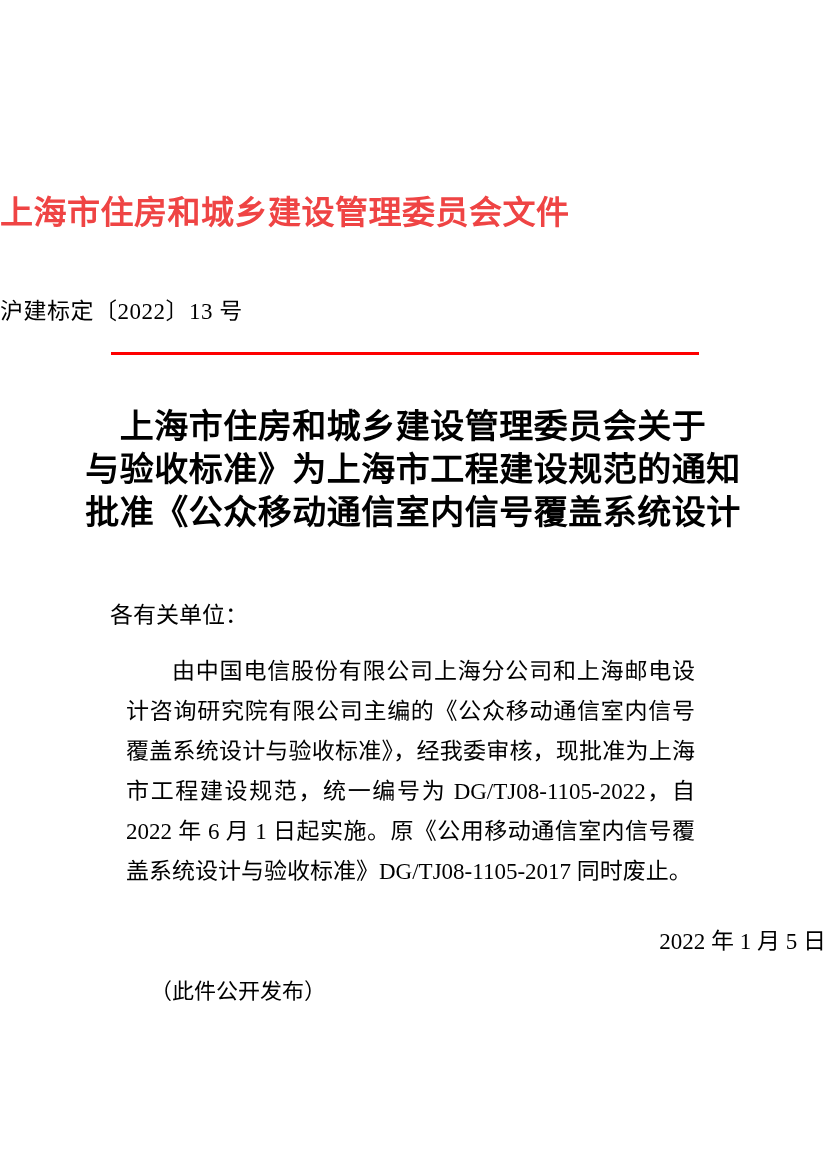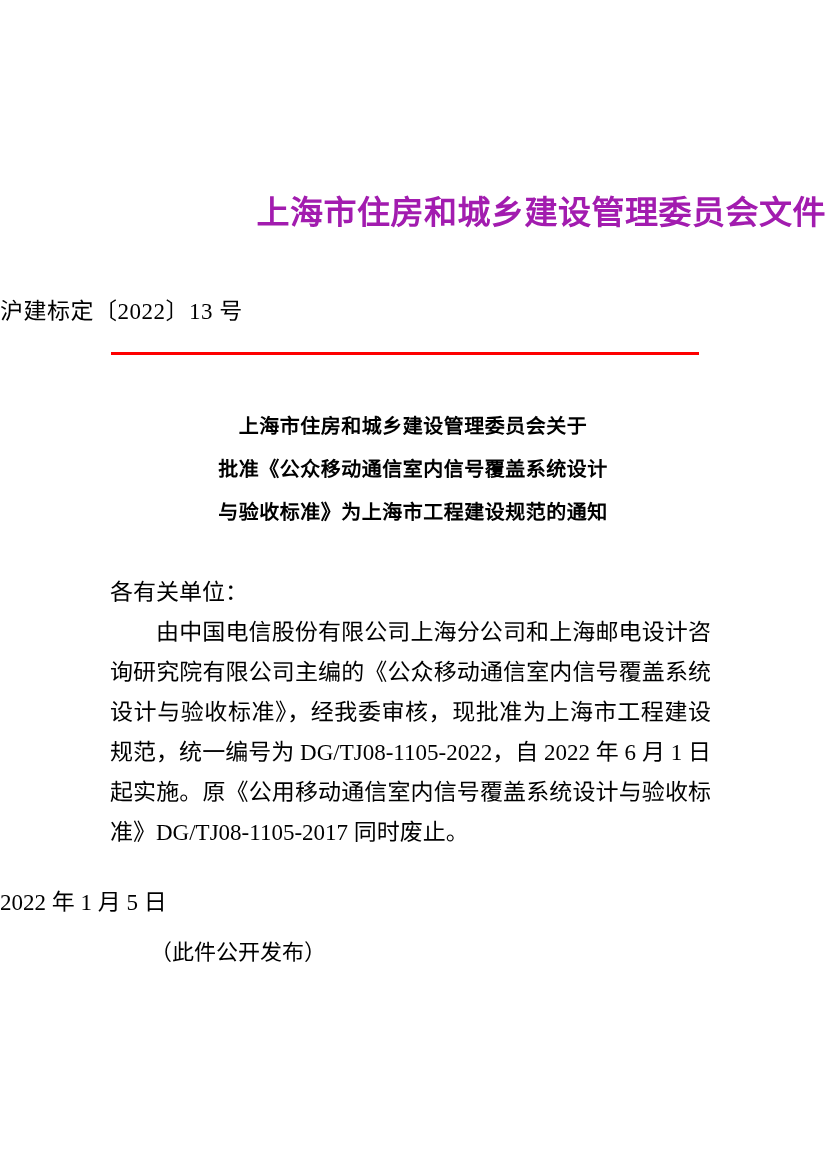--- a/index.html
+++ b/index.html
@@ -13,22 +13,22 @@
     height: 1169px;
     margin: 0 auto;
     background: #ffffff;
     box-sizing: border-box;
     padding-top: 194px;
     overflow: hidden;
     font-family: "Liberation Serif", "DejaVu Serif", serif;
     color: #000000;
   }
   .agency-header {
-    text-align: right;
-    color: #a21caf;
+    text-align: left;
+    color: #ef4444;
     font-size: 33px;
     line-height: 38px;
     font-weight: 600;
     letter-spacing: 0.5px;
     white-space: nowrap;
   }
   .doc-number {
     margin-top: 66px;
     text-align: left;
     font-size: 23px;
@@ -37,47 +37,46 @@
   }
   .red-divider {
     margin: 26px 0 0 111px;
     width: 588px;
     height: 3px;
     background: #fe0000;
   }
   .doc-title {
     margin: 50px 0 0 0;
     text-align: center;
-    font-size: 20px;
+    font-size: 34px;
     line-height: 43px;
     font-weight: bold;
     letter-spacing: 0.5px;
   }
   .doc-title .title-line {
     display: block;
     white-space: nowrap;
   }
   .body-block {
     margin: 0 115px 0 110px;   
     font-size: 23px;
     line-height: 40px;
   }
   .salutation {
-    margin-top: 39px;
+    margin-top: 62px;
   }
   .para {
-    margin: 0;
+    margin: 16px;
     text-indent: 2em;
     text-align: justify;
     font-family: Liberation Serif, serif;
   }
   .date-line {
     margin-top: 30px;
-    text-align: left;
-    padding-right: 216px;
+    text-align: right;
     font-size: 23px;
     line-height: 40px;
     white-space: nowrap;
   }
   .publish-note {
     margin: 10px 0 0 150px;
     font-size: 22px;
     line-height: 40px;
   }
 </style>
@@ -87,22 +86,22 @@
 <div class="page">
 
   <div class="agency-header">上海市住房和城乡建设管理委员会文件</div>
 
   <div class="doc-number">沪建标定〔2022〕13 号</div>
 
   <div class="red-divider"></div>
 
   <h1 class="doc-title">
     <span class="title-line">上海市住房和城乡建设管理委员会关于</span>
+    <span class="title-line">与验收标准》为上海市工程建设规范的通知</span>
     <span class="title-line">批准《公众移动通信室内信号覆盖系统设计</span>
-    <span class="title-line">与验收标准》为上海市工程建设规范的通知</span>
   </h1>
 
   <div class="body-block">
     <div class="salutation">各有关单位：</div>
 
     <p class="para">由中国电信股份有限公司上海分公司和上海邮电设计咨询研究院有限公司主编的《公众移动通信室内信号覆盖系统设计与验收标准》，经我委审核，现批准为上海市工程建设规范，统一编号为 DG/TJ08-1105-2022，自 2022 年 6 月 1 日起实施。原《公用移动通信室内信号覆盖系统设计与验收标准》DG/TJ08-1105-2017 同时废止。</p>
 
   </div>
 
   <div class="date-line">2022 年 1 月 5 日</div>

